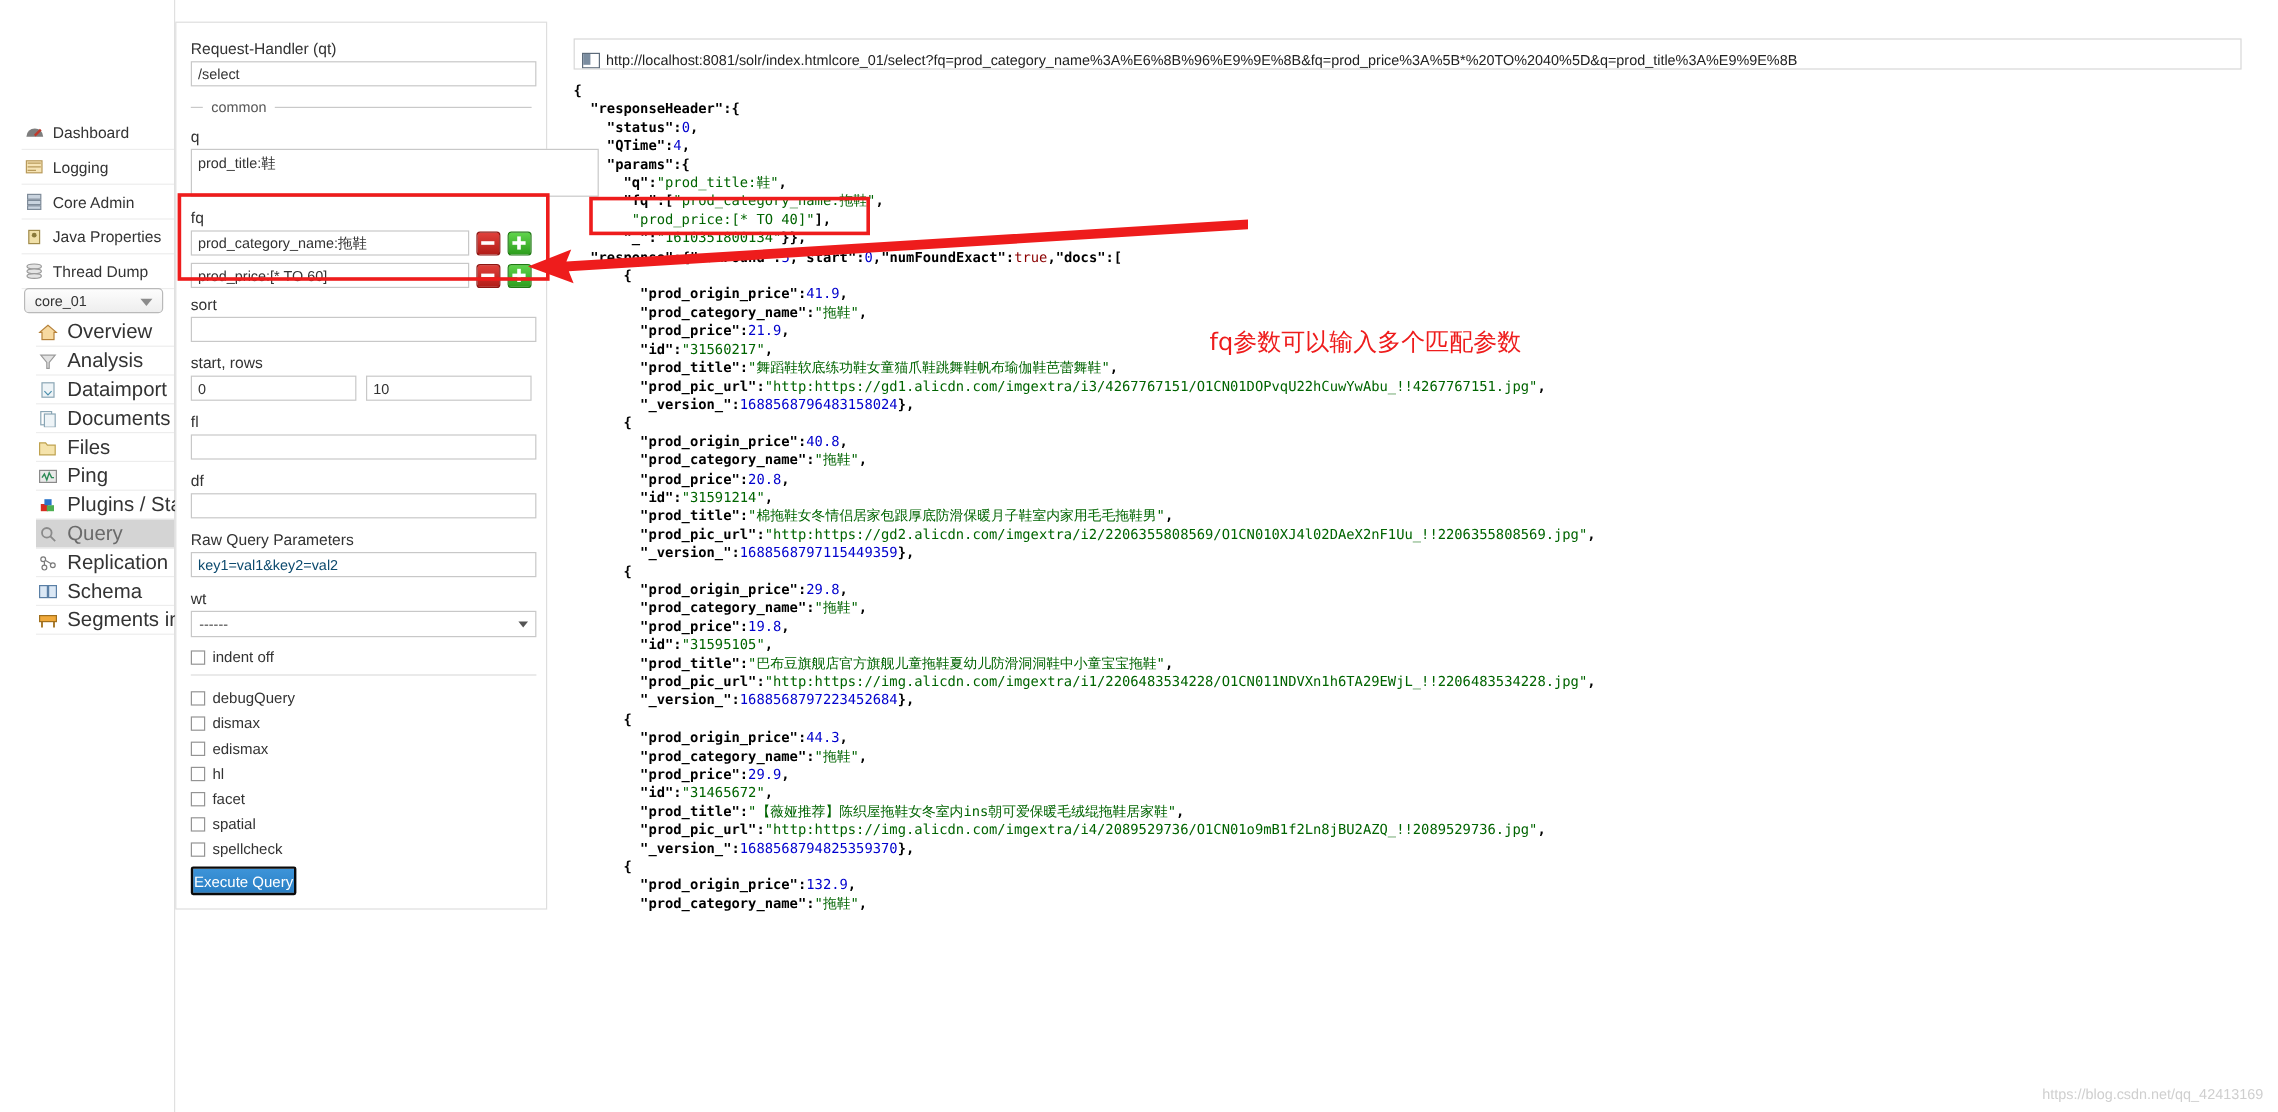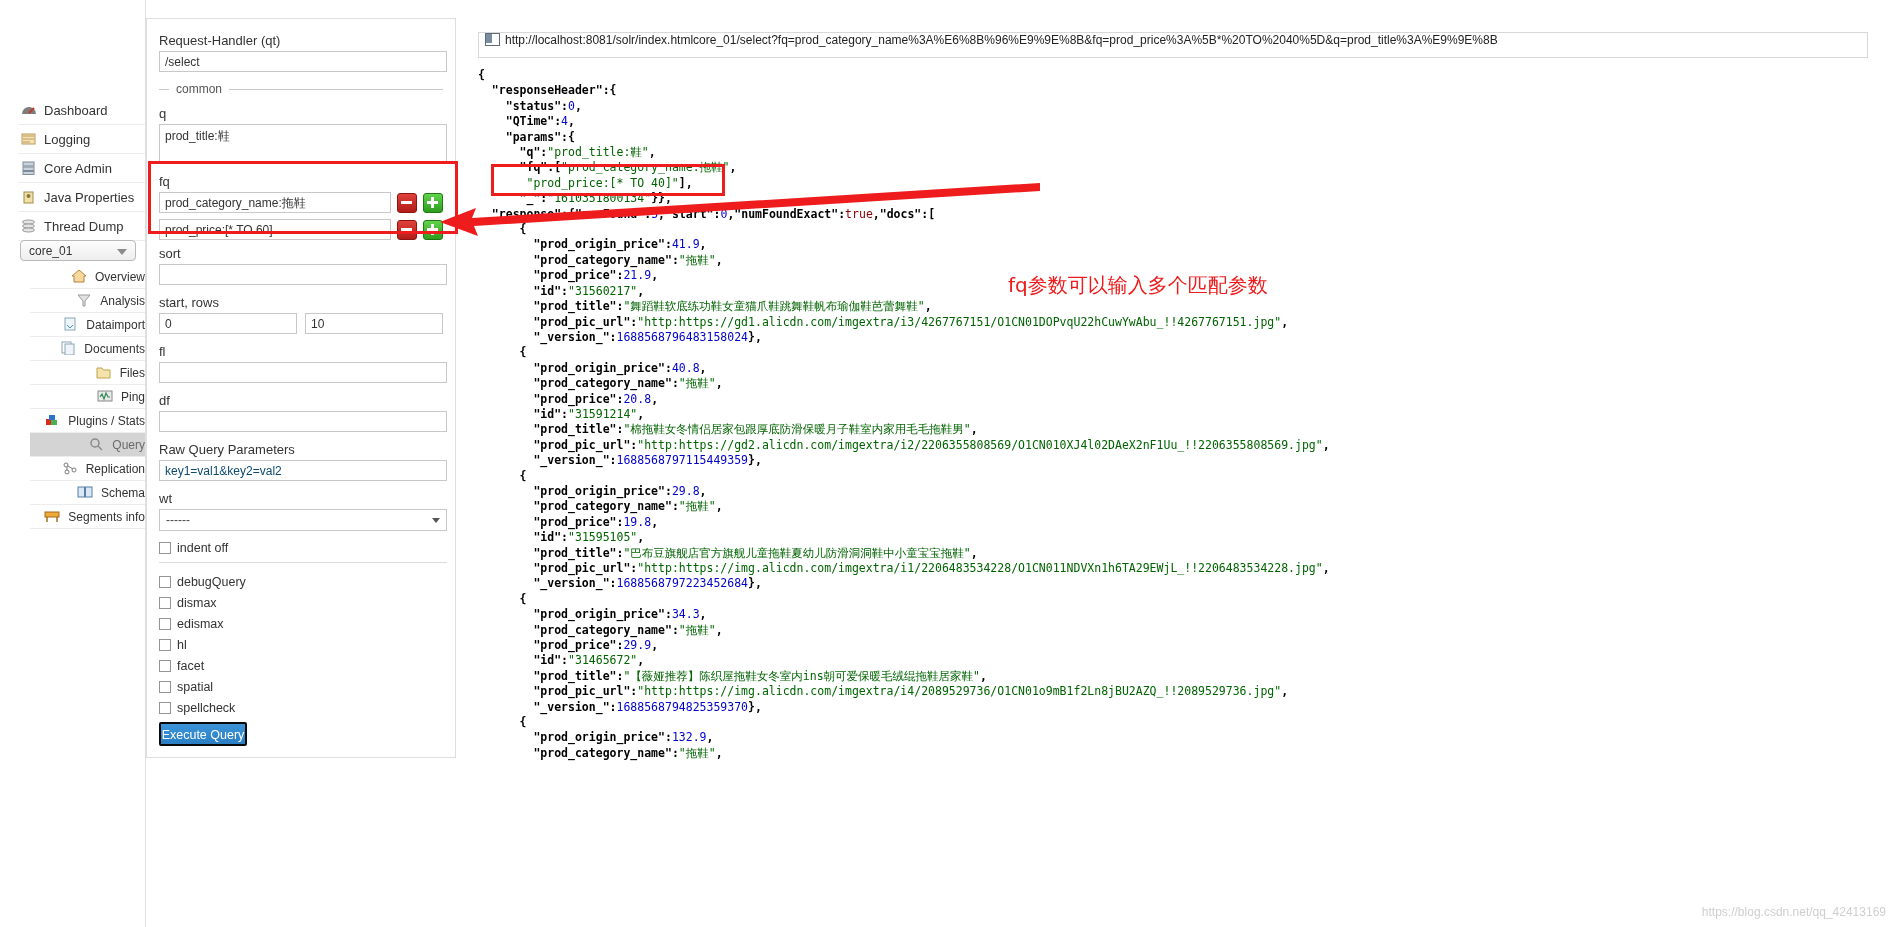--- a/index.html
+++ b/index.html
@@ -91,21 +91,21 @@
     border-left: 5px solid transparent;
     border-right: 5px solid transparent;
     border-top: 6px solid #8c8c8c;
   }
 
   .nav-core {
     position: absolute;
     left: 30px; top: 265px;
     width: 115px;
   }
-  .nav-core .nav-item { height: 23px; font-size: 12px; justify-content: flex-end; }
+  .nav-core .nav-item { height: 23px; font-size: 17px; }
   .nav-core .nav-item.active {
     background: #d4d4d4;
     color: #6a6a6a;
   }
 
   
   #form-panel {
     position: absolute;
     left: 146px; top: 18px;
     width: 310px;
@@ -130,21 +130,21 @@
     color: #333;
     padding: 0 5px;
     line-height: 20px;
     background: #fff;
     margin-bottom: 10px;
     white-space: nowrap;
     overflow: hidden;
   }
   .fld-input.ph { color: #0c4a6e; }
   .fld-textarea {
-    width: 288px;
+    width: 340px;
     height: 40px;
     border: 1px solid #c8c8c8;
     box-sizing: border-box;
     font-size: 12px;
     color: #333;
     padding: 3px 5px;
     background: #fff;
     margin-bottom: 10px;
     resize: none;
   }
@@ -273,21 +273,21 @@
     height: 900px;
   }
   #url-bar {
     position: absolute;
     left: 8px; top: 14px;
     width: 1390px; height: 26px;
     border: 1px solid #d8d8d8;
     background: #fff;
     box-sizing: border-box;
     display: flex;
-    align-items: flex-start;
+    align-items: flex-end;
     padding-left: 6px;
     overflow: hidden;
   }
   #url-icon {
     width: 13px; height: 11px;
     border: 1px solid #5d6b7a;
     background: #fff;
     margin-right: 5px;
     position: relative;
     flex: 0 0 auto;
@@ -651,21 +651,21 @@
         <span class="jk">"_version_"</span>:<span class="jn">1688568797115449359</span>},
       {
         <span class="jk">"prod_origin_price"</span>:<span class="jn">29.8</span>,
         <span class="jk">"prod_category_name"</span>:<span class="js">"拖鞋"</span>,
         <span class="jk">"prod_price"</span>:<span class="jn">19.8</span>,
         <span class="jk">"id"</span>:<span class="js">"31595105"</span>,
         <span class="jk">"prod_title"</span>:<span class="js">"巴布豆旗舰店官方旗舰儿童拖鞋夏幼儿防滑洞洞鞋中小童宝宝拖鞋"</span>,
         <span class="jk">"prod_pic_url"</span>:<span class="js">"http:https://img.alicdn.com/imgextra/i1/2206483534228/O1CN011NDVXn1h6TA29EWjL_!!2206483534228.jpg"</span>,
         <span class="jk">"_version_"</span>:<span class="jn">1688568797223452684</span>},
       {
-        <span class="jk">"prod_origin_price"</span>:<span class="jn">34.3</span>,
+        <span class="jk">"prod_origin_price"</span>:<span class="jn">44.3</span>,
         <span class="jk">"prod_category_name"</span>:<span class="js">"拖鞋"</span>,
         <span class="jk">"prod_price"</span>:<span class="jn">29.9</span>,
         <span class="jk">"id"</span>:<span class="js">"31465672"</span>,
         <span class="jk">"prod_title"</span>:<span class="js">"【薇娅推荐】陈织屋拖鞋女冬室内ins朝可爱保暖毛绒绲拖鞋居家鞋"</span>,
         <span class="jk">"prod_pic_url"</span>:<span class="js">"http:https://img.alicdn.com/imgextra/i4/2089529736/O1CN01o9mB1f2Ln8jBU2AZQ_!!2089529736.jpg"</span>,
         <span class="jk">"_version_"</span>:<span class="jn">1688568794825359370</span>},
       {
         <span class="jk">"prod_origin_price"</span>:<span class="jn">132.9</span>,
         <span class="jk">"prod_category_name"</span>:<span class="js">"拖鞋"</span>,</div>
   </div>

